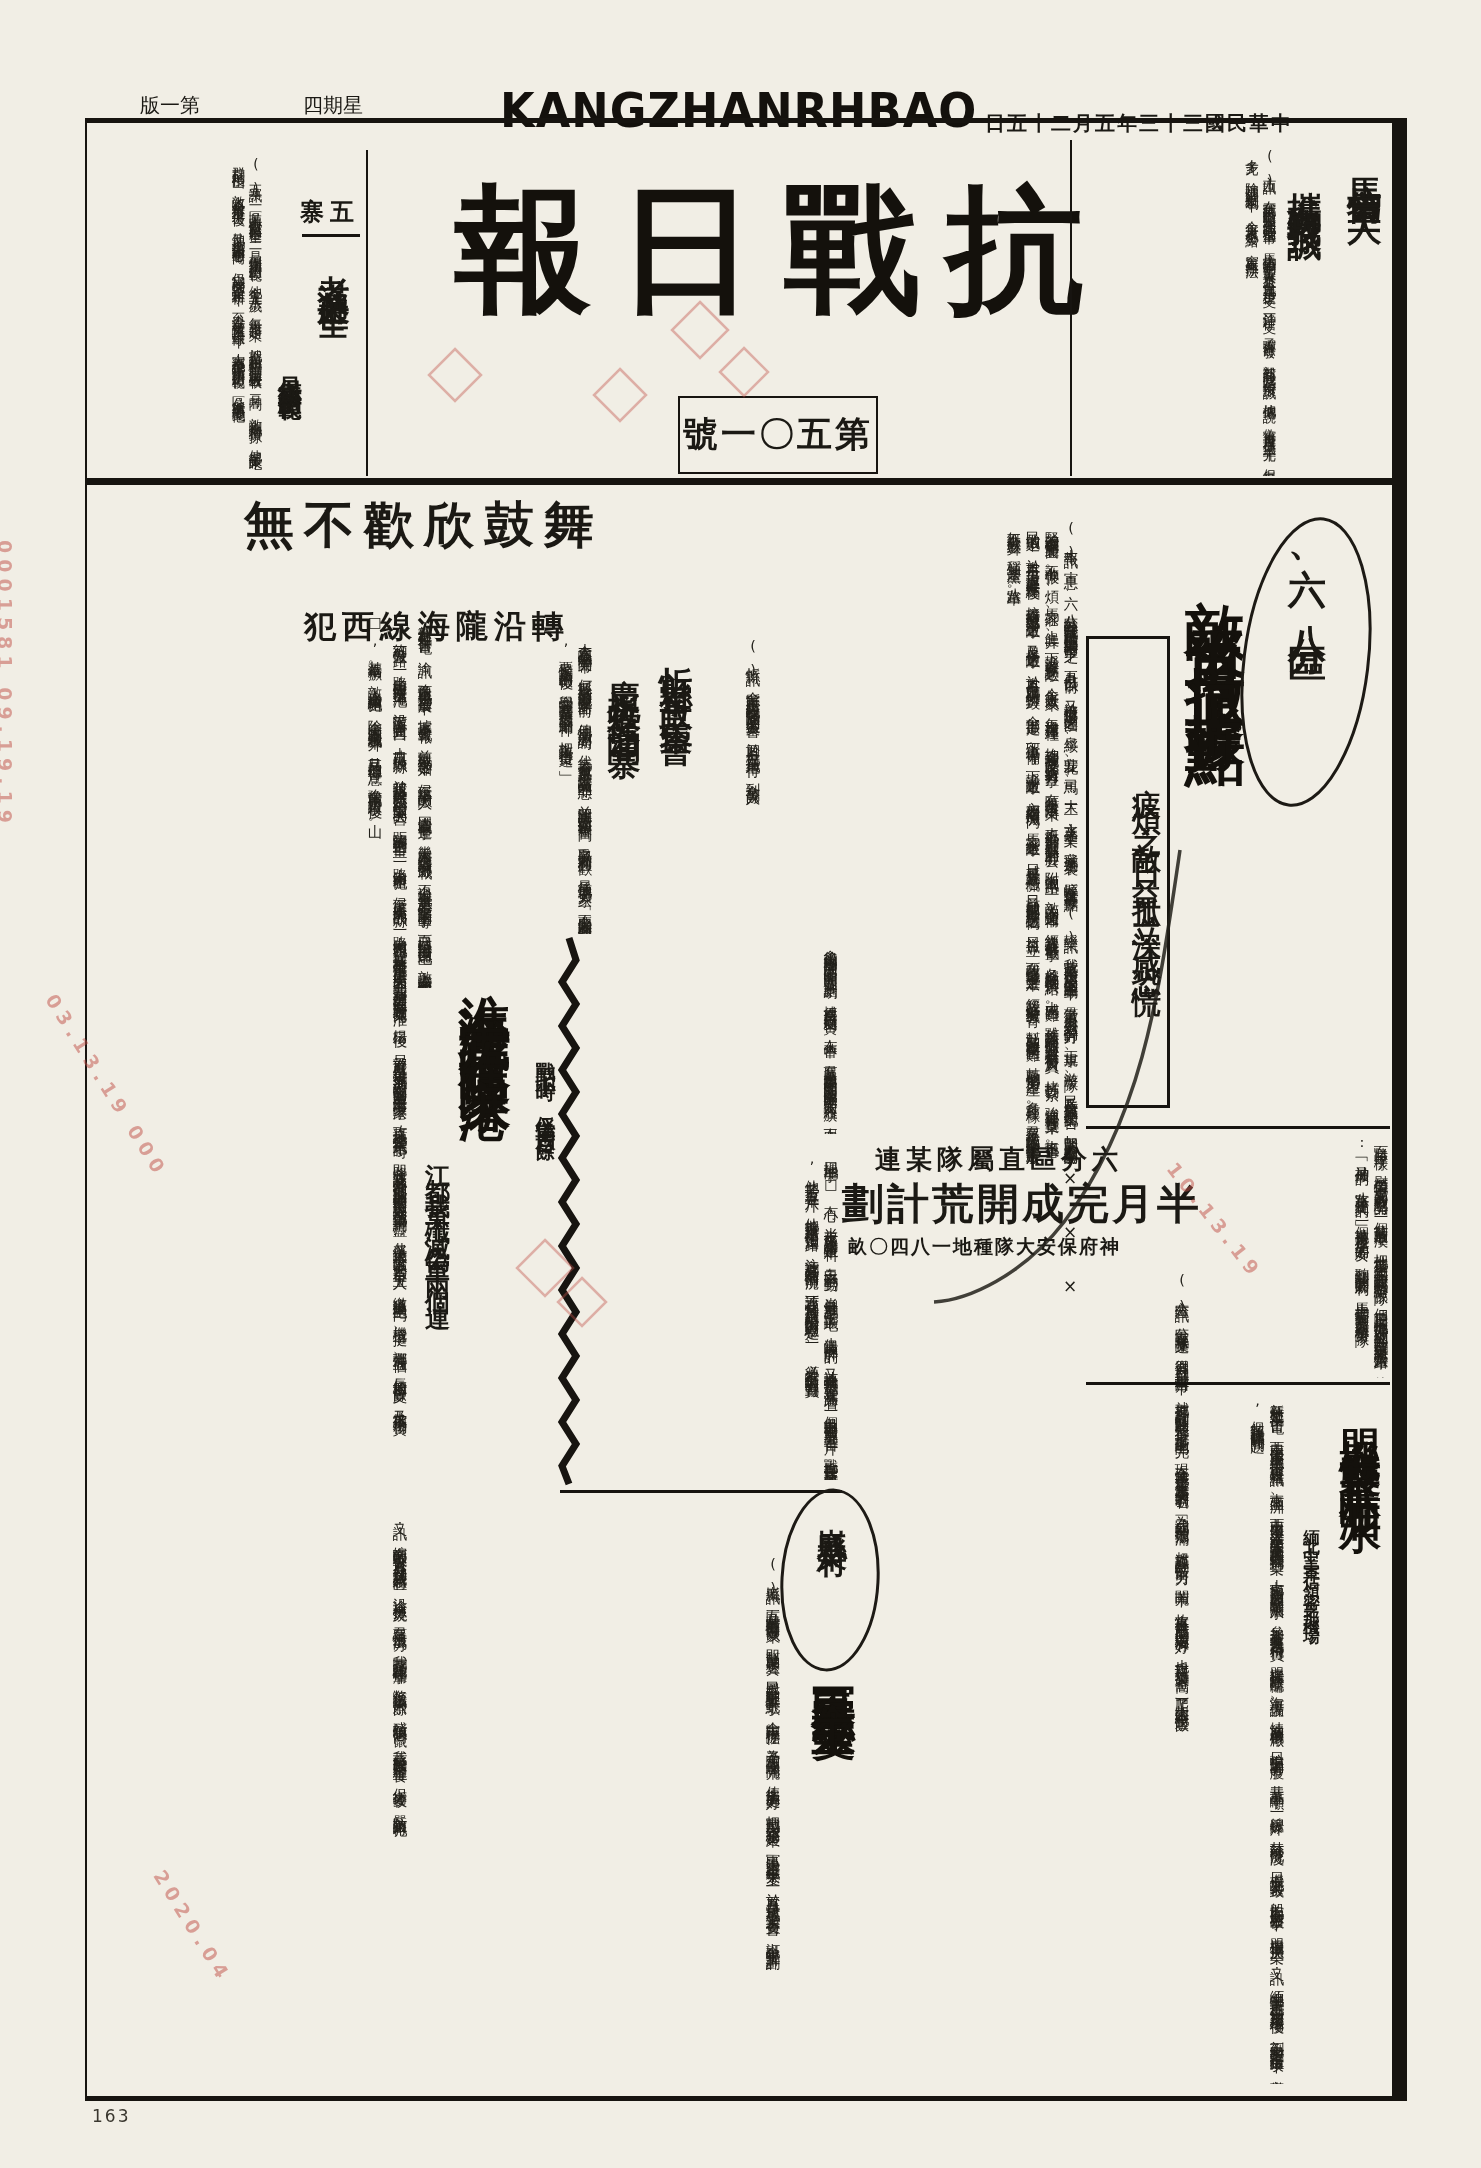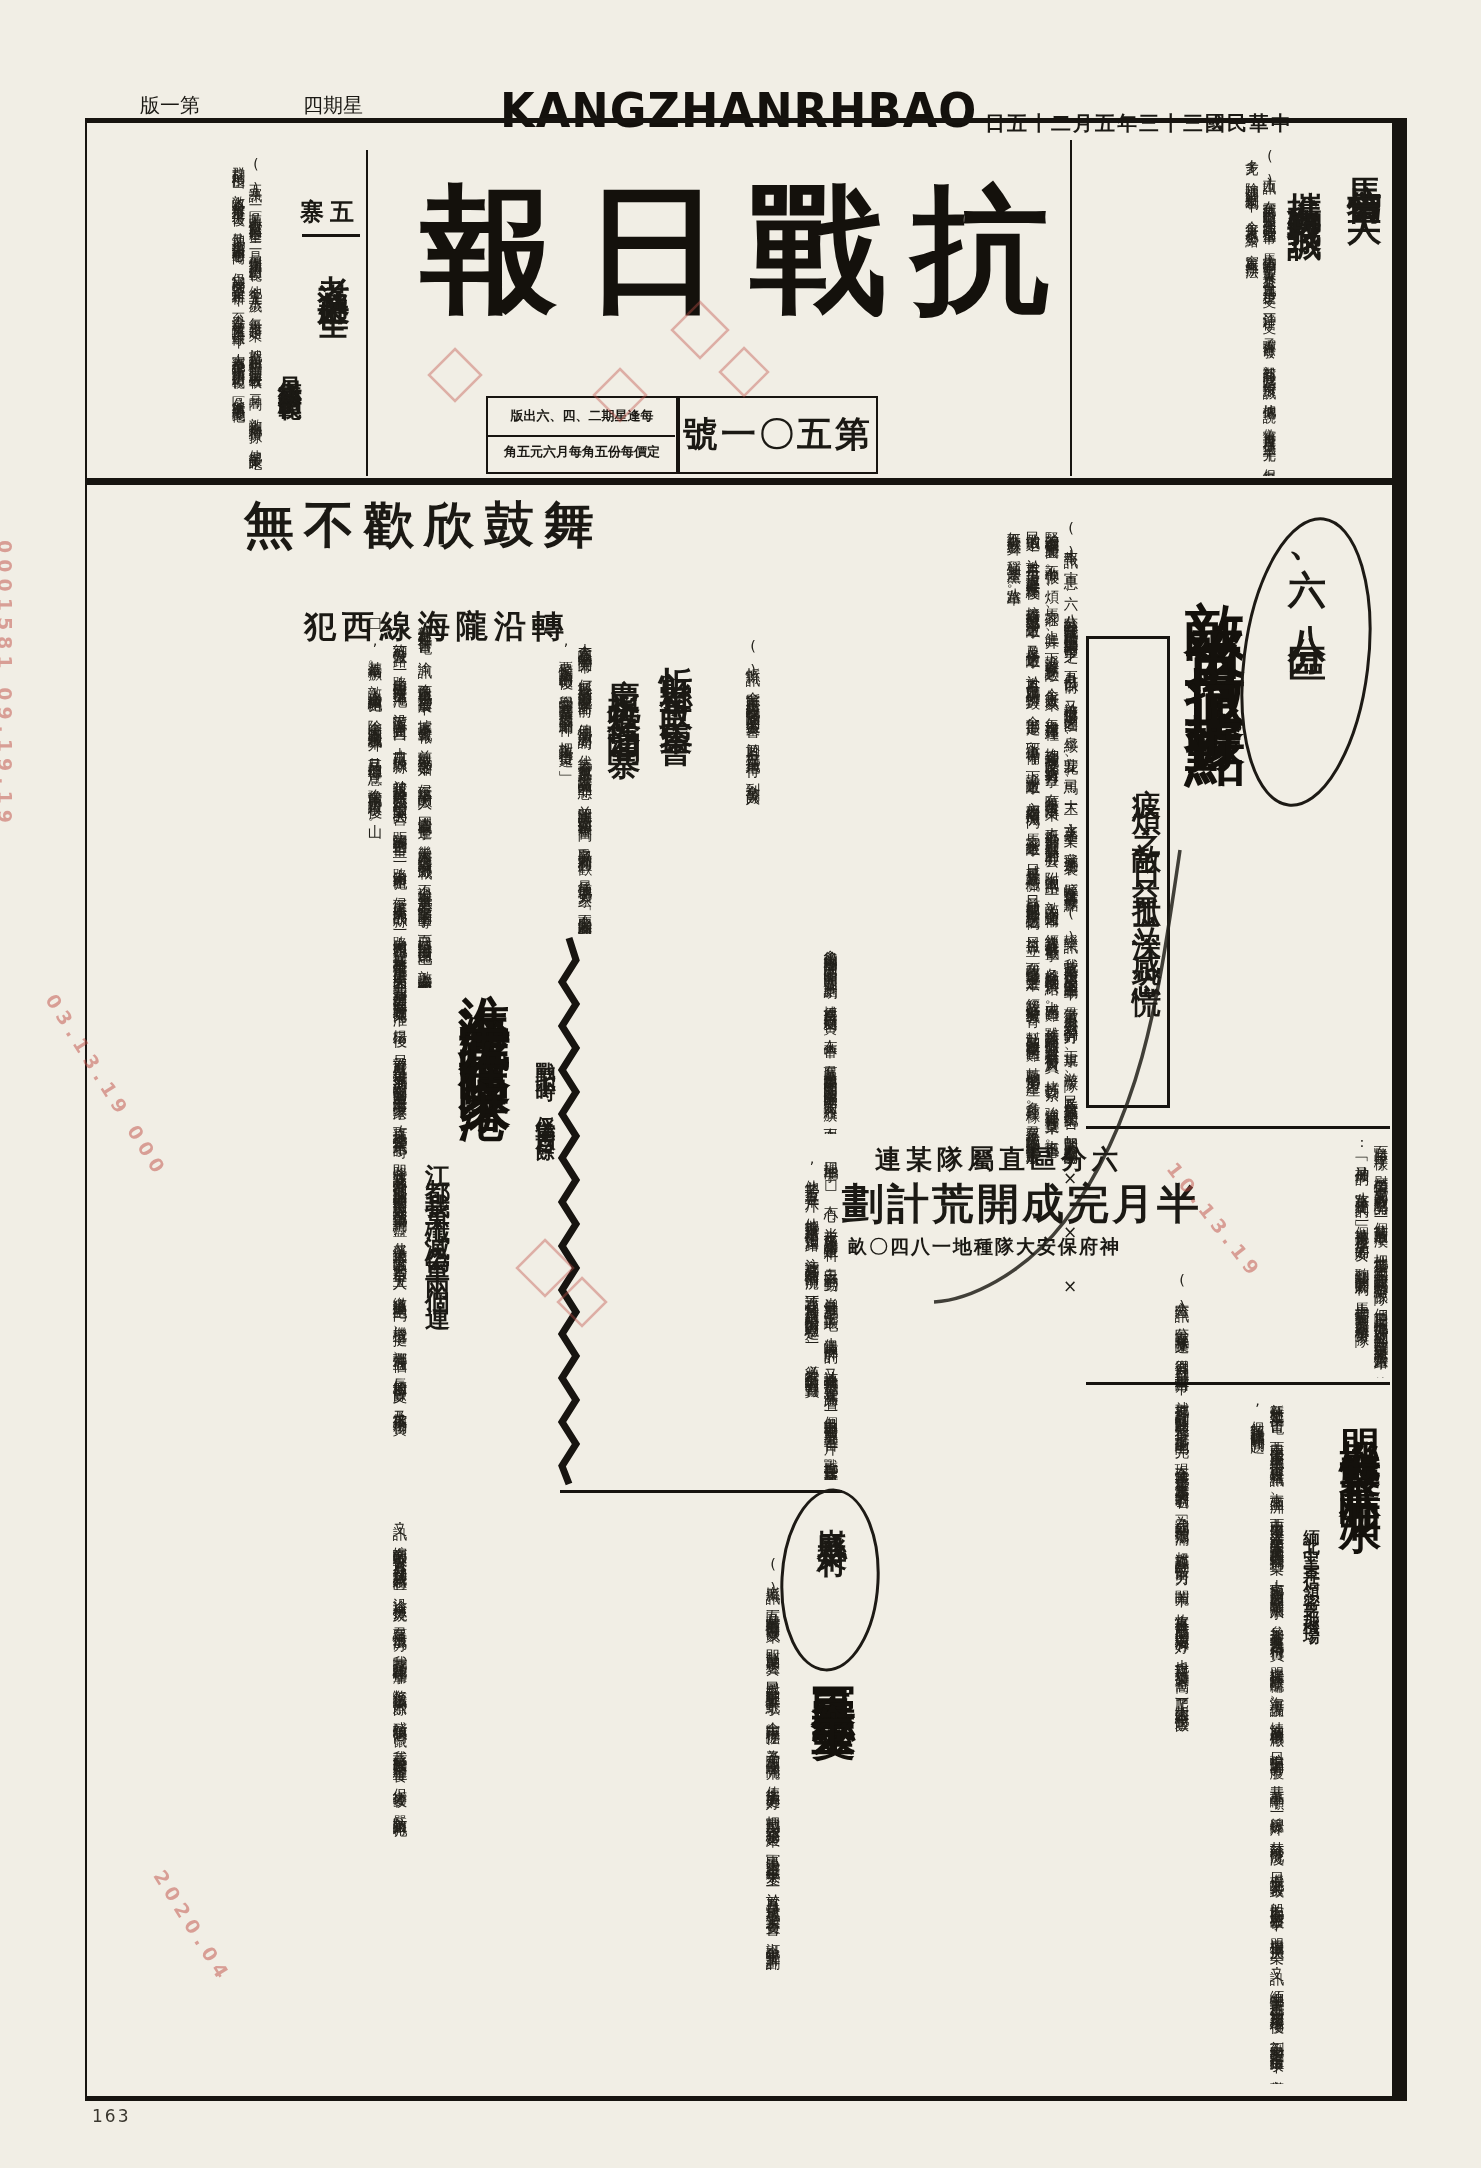--- a/index.html
+++ b/index.html
@@ -25,39 +25,34 @@
   <div class="abs" style="left:140px;top:92px;font-size:20px;" class2="bold">版一第</div>
   <div class="abs" style="left:303px;top:92px;font-size:20px;">四期星</div>
   <div class="abs" style="left:500px;top:82px;font-size:43px;font-weight:900;letter-spacing:1px;transform:scale(1.04,1.12);transform-origin:left top;color:#14110d;">KANGZHANRHBAO</div>
   <div class="abs" style="left:985px;top:110px;font-size:20px;font-weight:bold;letter-spacing:2px;">日五十二月五年三十三國民華中</div>
 
   <div class="rule" style="left:85px;top:118px;width:1322px;height:5px;"></div>
   <div class="rule" style="left:1392px;top:118px;width:15px;height:1983px;"></div>
   <div class="rule" style="left:85px;top:2096px;width:1322px;height:5px;"></div>
   <div class="rule" style="left:85px;top:118px;width:2px;height:1980px;"></div>
 
-  <div class="abs" style="left:420px;top:158px;width:648px;height:228px;font-family:'DejaVu Serif',serif;font-weight:900;font-size:138px;letter-spacing:26px;white-space:nowrap;color:#14110c;">報日戰抗</div>
+  <div class="abs" style="left:454px;top:158px;width:648px;height:228px;font-family:'DejaVu Serif',serif;font-weight:900;font-size:138px;letter-spacing:26px;white-space:nowrap;color:#14110c;">報日戰抗</div>
 
   <div class="rule" style="left:366px;top:150px;width:2px;height:326px;"></div>
   <div class="abs bold" style="left:300px;top:196px;font-size:24px;letter-spacing:6px;">寨五</div>
   <div class="rule" style="left:302px;top:234px;width:58px;height:3px;"></div>
   <div class="abs v blk" style="left:314px;top:250px;width:42px;height:210px;font-size:32px;letter-spacing:8px;">老漢趙世全</div>
   <div class="abs v bold" style="left:270px;top:258px;width:36px;height:222px;font-size:24px;letter-spacing:3px;">是保衛耕牛的模範</div>
   <div class="abs v bodytxt" style="left:92px;top:156px;width:172px;height:316px;font-size:13.5px;line-height:17px;">(五寨訊)一區某中心自然村民趙世全,是一個保衛耕牛的模範。他今年五十八歲,每天雞叫起來,就把全村耕牛驅趕到山溝裏去放牧。三月間,敵人到他村搶掠,他早飯未吃,把牛群趕到後山,敵人將全村羊群搶去後,他又把被搶去的耕牛奪囘,仍完好的保護了全村耕牛,至今沒有被敵人搶去一條牛。大家都說他是保衛耕牛的模範,區公所準備獎勵他。</div>
 
   <div class="rule" style="left:1070px;top:140px;width:2px;height:336px;"></div>
   <div class="abs v blk" style="left:1340px;top:150px;width:48px;height:250px;font-size:34px;letter-spacing:7px;">馬坊偽軍三人</div>
   <div class="abs v blk" style="left:1284px;top:164px;width:44px;height:250px;font-size:34px;letter-spacing:7px;">攜械向我投誠</div>
   <div class="abs v bodytxt" style="left:1080px;top:148px;width:198px;height:328px;font-size:13.5px;line-height:17.5px;">(方山訊)在我軍民不斷襲擊與強烈的政治宣傳下,馬坊偽軍劉明富等三人於上月二十九日帶步槍三支、沖鋒槍一支、子彈百餘發,毅然向我一區區公所投誠。據他們說:偽軍每月只掙偽票三十元,但每月伙食就得二十多元,除抽烟外一點也剩不下,今年夏衣也不發給,穿衣更無辦法。</div>
 
-  <div class="boxed" style="left:486px;top:396px;width:192px;height:78px;">
-    <span class="boxline">版出六、四、二期星逢每</span>
-    <span class="rule" style="left:0;top:37px;width:187px;height:1.5px;position:absolute;"></span>
-    <span class="boxline">角五元六月每角五份每價定</span>
-  </div>
   <div class="boxed" style="left:678px;top:396px;width:200px;height:78px;font-size:35px;font-weight:900;line-height:72px;letter-spacing:3px;">號一〇五第</div>
   <div class="rule" style="left:85px;top:478px;width:1307px;height:7px;"></div>
 
   <div class="abs v blk" style="left:1280px;top:538px;width:52px;height:256px;font-size:38px;letter-spacing:10px;">六、八分區</div>
   <div class="abs v" style="left:1170px;top:552px;width:86px;height:792px;font-size:60px;font-weight:900;letter-spacing:16px;color:#14110c;">敵被迫再撤退十據點</div>
   <div class="abs" style="left:1086px;top:636px;width:84px;height:472px;border:3px solid #171410;box-sizing:border-box;">
     <div class="v bold" style="width:100%;height:100%;font-size:29px;letter-spacing:18px;line-height:40px;padding-top:4px;box-sizing:border-box;">疲煩之敵日益孤立深感恐慌</div>
   </div>
   <div class="abs v bodytxt" style="left:848px;top:520px;width:232px;height:644px;line-height:19px;">(本報訊)軍息:六、八分區敵寇在我軍民積極活動圍困打擊之下,五月七日以前,又被迫撤退汾陽之寧固、阜綏、安莊花、司馬、大王,文水之峯子架,寧武之濁子裏,崞縣之王董堡等據點。(靜樂訊)我黨政軍民在大規模的生產運動中,貫徹了軍力與勞力結合的方針,正規軍、游擊隊、民兵及廣大羣眾密切配合,加緊圍困各據點的敵人,緊緊的鑽在碉堡裏面,不敢伸張。煩、馬家莊、上饅井、下靜游各據點之敵,今年入春以來,每次搶糧運糧,均遭到我軍隊及民兵之有力打擊,有時集合隊伍出來,也不敢活動到五里以外的村莊去。附近的汽路上,敵人的交通運輸,經常遭我伏擊截擊,各據點的物資供給,大感困難。雖然敵人經常抓囘附近各村偽村公所人員,拷打勒索,強迫征要糧食柴草,也不頂事。敵寇在我軍民的威迫下,於本月十三日撤退上饅井據點後,接着靜樂城郊溝口之敵軍,及界橋之敵軍,於本月十九日將碉堡拆毀,全部撤走,留下偽軍守備;下靜游之敵軍,亦相繼撤囘城內;馬家莊之敵軍,日感孤立甚為恐慌。目前被我圍困據點之敵偽,日益孤立;而我收復地區之羣眾,經我政府安撫教育,幫助其解決春耕困難,鼓勵他們努力生產,多種莊稼。羣眾從敵人的壓榨掠奪下解放出來,無不歡欣鼓舞,稱頌共產黨、八路軍。</div>
 

